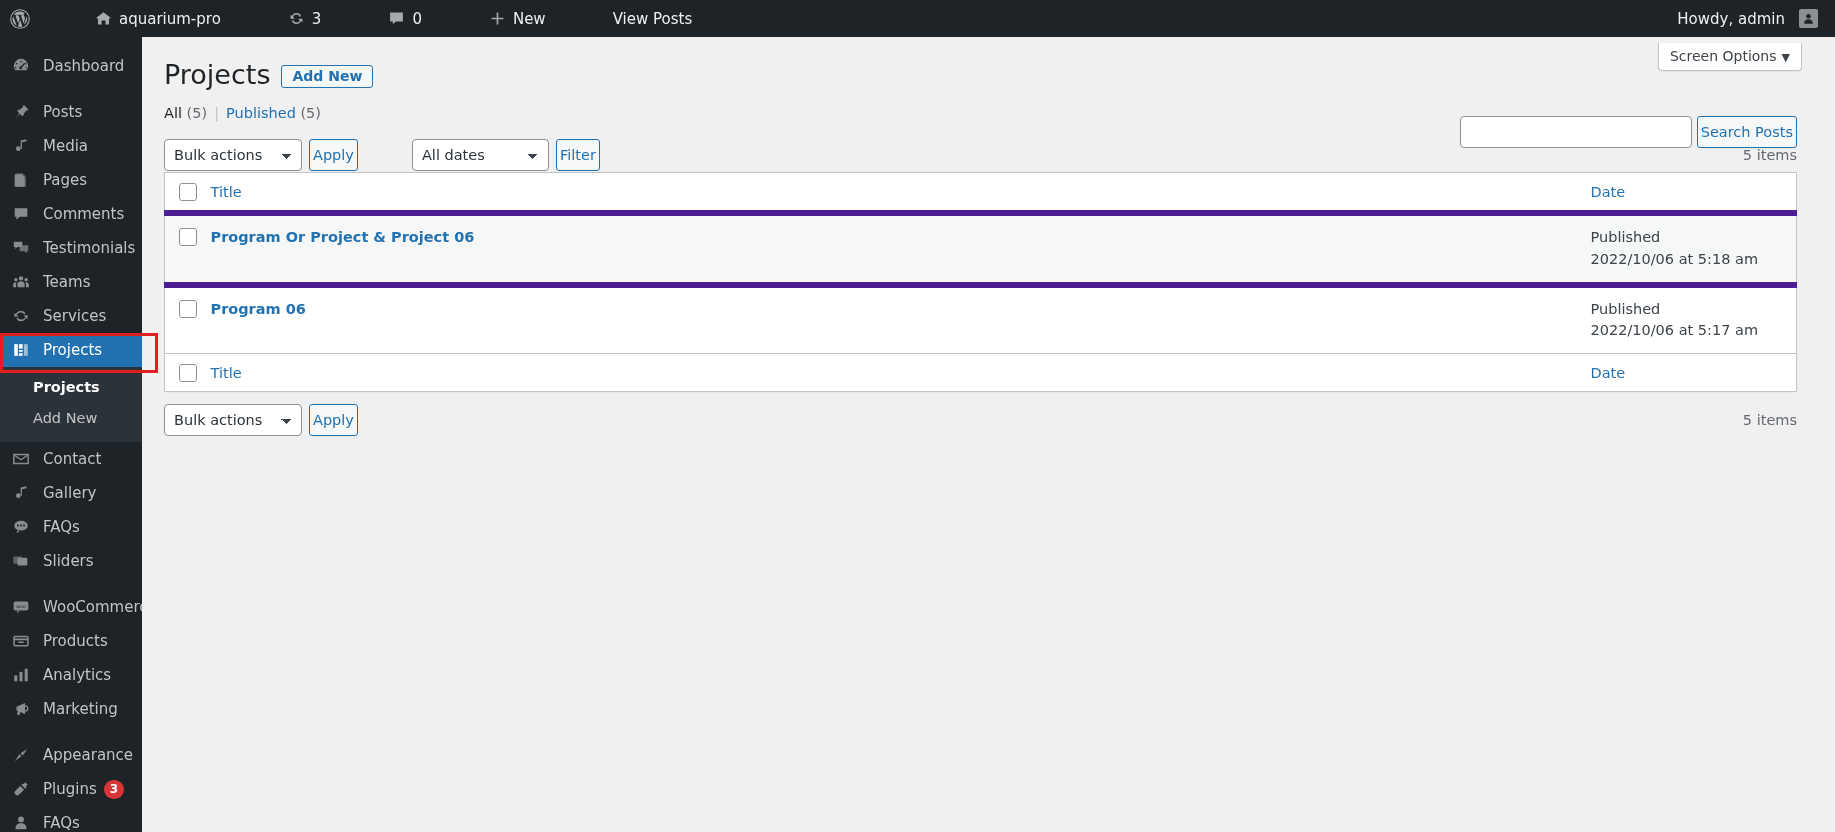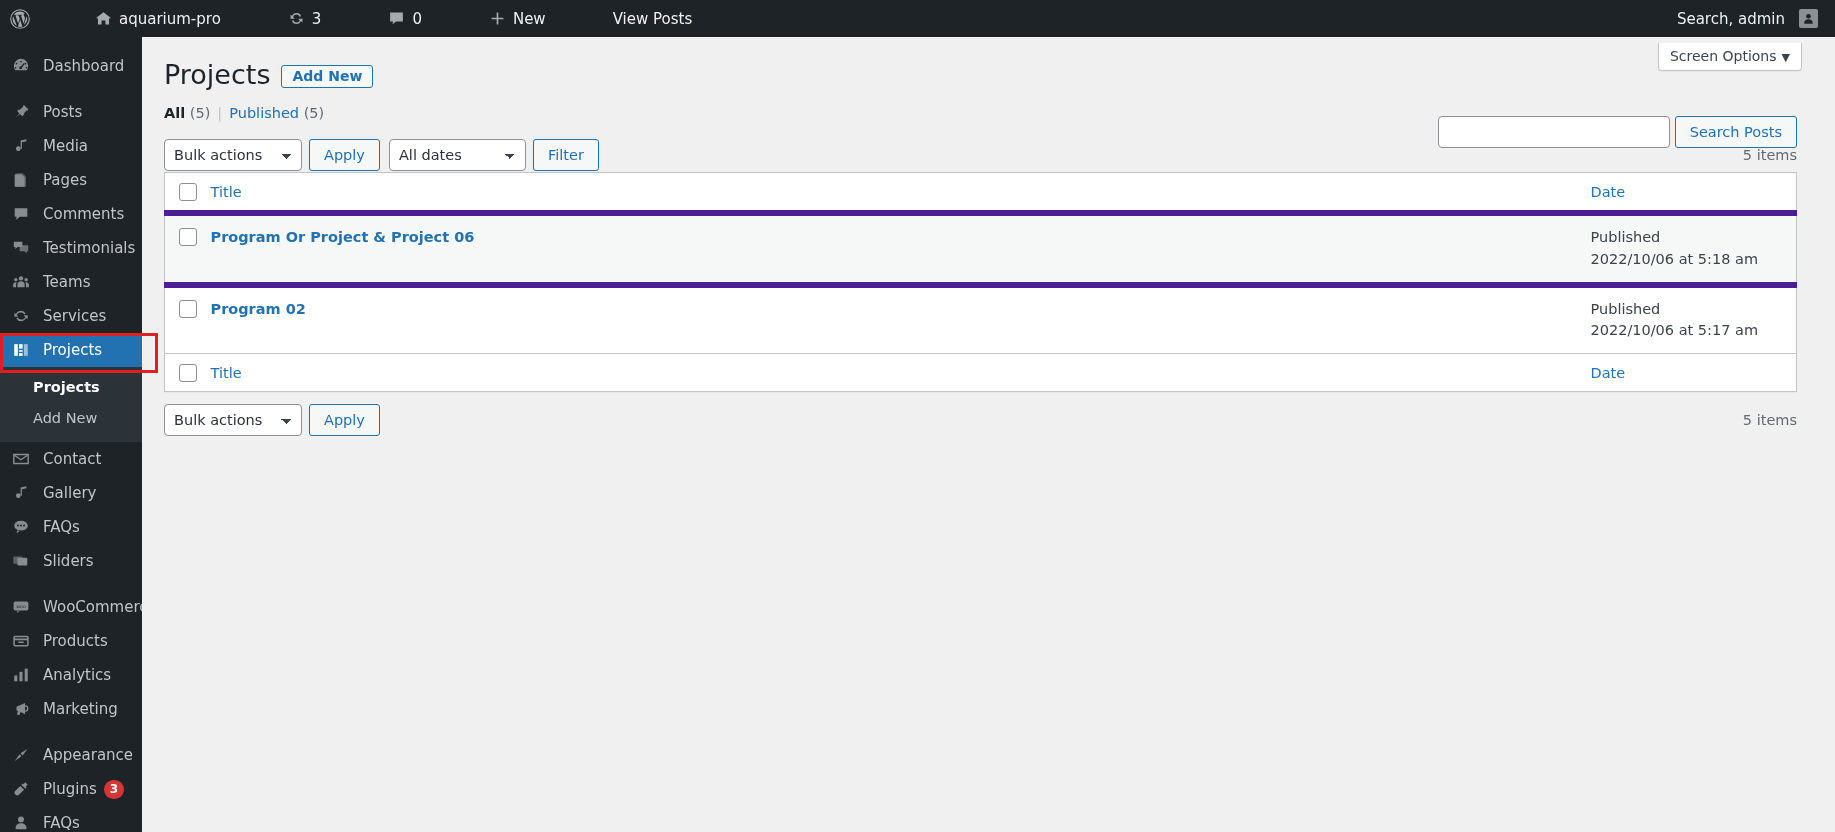--- a/index.html
+++ b/index.html
@@ -148,21 +148,21 @@
     top: 2px;
   }
 
   ul.subsubsub {
     list-style: none; margin: 13px 0 0 0; padding: 0;
     font-size: 14.5px; color: #50575e;
     display: flex; align-items: center; gap: 0;
   }
   ul.subsubsub li { margin: 0; }
   ul.subsubsub a { color: #2271b1; text-decoration: none; cursor: pointer; }
-  ul.subsubsub a.current { color: #1d2327; font-weight: 700; }
+  ul.subsubsub a.current { color: #1d2327; font-weight: 400; }
   ul.subsubsub .cnt { color: #646970; }
   ul.subsubsub .divider { color: #c3c4c7; padding: 0 7px; }
 
   .search-box {
     position: absolute; right: 22px; top: 79px;
     display: flex; align-items: center; gap: 5px;
   }
   .search-box input[type=search] {
     width: 232px; height: 32px;
     border: 1px solid #8c8f94;
@@ -172,21 +172,21 @@
     font-size: 15px;
     color: #2c3338;
     box-shadow: 0 0 0 transparent;
   }
   .btn {
     border: 1px solid #2271b1;
     color: #2271b1;
     background: #f6f7f7;
     border-radius: 3px;
     height: 32px;
-    padding: 0 14px;
+    padding: 0 3px;
     font-size: 14.5px;
     cursor: pointer;
     font-family: inherit;
     line-height: 1;
     white-space: nowrap;
   }
 
   .tablenav {
     display: flex; align-items: center;
     margin-top: 18px;
@@ -212,21 +212,21 @@
     -webkit-appearance: none;
     background-image:
       linear-gradient(45deg, transparent 50%, #3c434a 50%),
       linear-gradient(135deg, #3c434a 50%, transparent 50%);
     background-position:
       calc(100% - 15px) 14px,
       calc(100% - 10px) 14px;
     background-size: 5px 5px, 5px 5px;
     background-repeat: no-repeat;
   }
-  select.wp-select.dates { min-width: 128px; }
+  select.wp-select.dates { min-width: 128px; margin-left: 45px; }
 
   .displaying-num {
     margin-left: auto;
     color: #646970;
     font-size: 14.5px;
   }
 
   
   table.wp-list-table {
     width: 100%;
@@ -340,21 +340,21 @@
     <span>New</span>
   </div>
 
   <div class="ab-item">
     <span>View Posts</span>
   </div>
 
   <div class="ab-spacer"></div>
 
   <div class="ab-item ab-right">
-    <span>Search, admin</span>
+    <span>Howdy, admin</span>
     <span class="ab-avatar">
       <svg width="13" height="13" viewBox="0 0 20 20" fill="#1d2327">
         <circle cx="10" cy="6.5" r="3.6"></circle>
         <path d="M10 11c-3.6 0-6.5 2.3-6.5 5.2V18h13v-1.8c0-2.9-2.9-5.2-6.5-5.2z"></path>
       </svg>
     </span>
   </div>
 </div>
 
 <div id="adminmenu">
@@ -653,21 +653,21 @@
           <td class="date-col">
             <div>Published</div>
             <div>2022/10/06 at 5:18 am</div>
           </td>
         </tr>
         <tr>
           <td class="check-column">
             <input type="checkbox" class="wpcb" style="">
           </td>
           <td class="title-col">
-            <a class="row-title">Program 02</a>
+            <a class="row-title">Program 06</a>
           </td>
           <td class="date-col">
             <div>Published</div>
             <div>2022/10/06 at 5:17 am</div>
           </td>
         </tr>
       </tbody>
       <tfoot>
         <tr>
           <th class="check-column">

